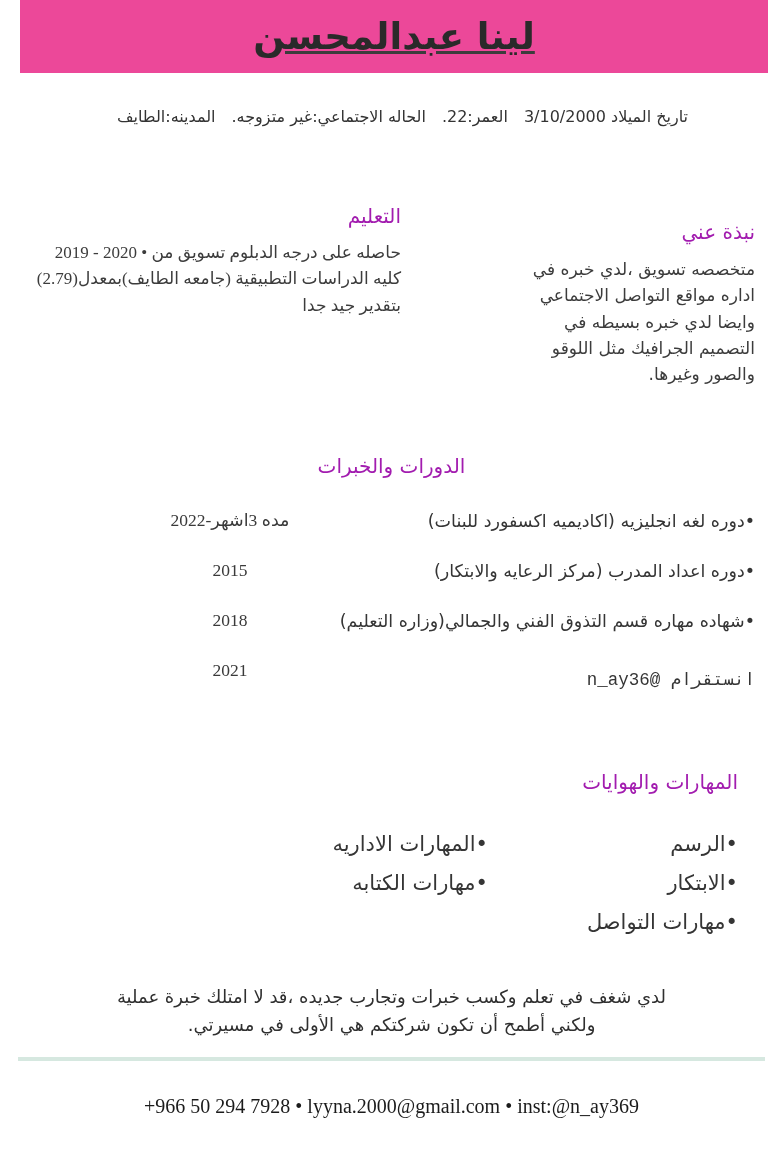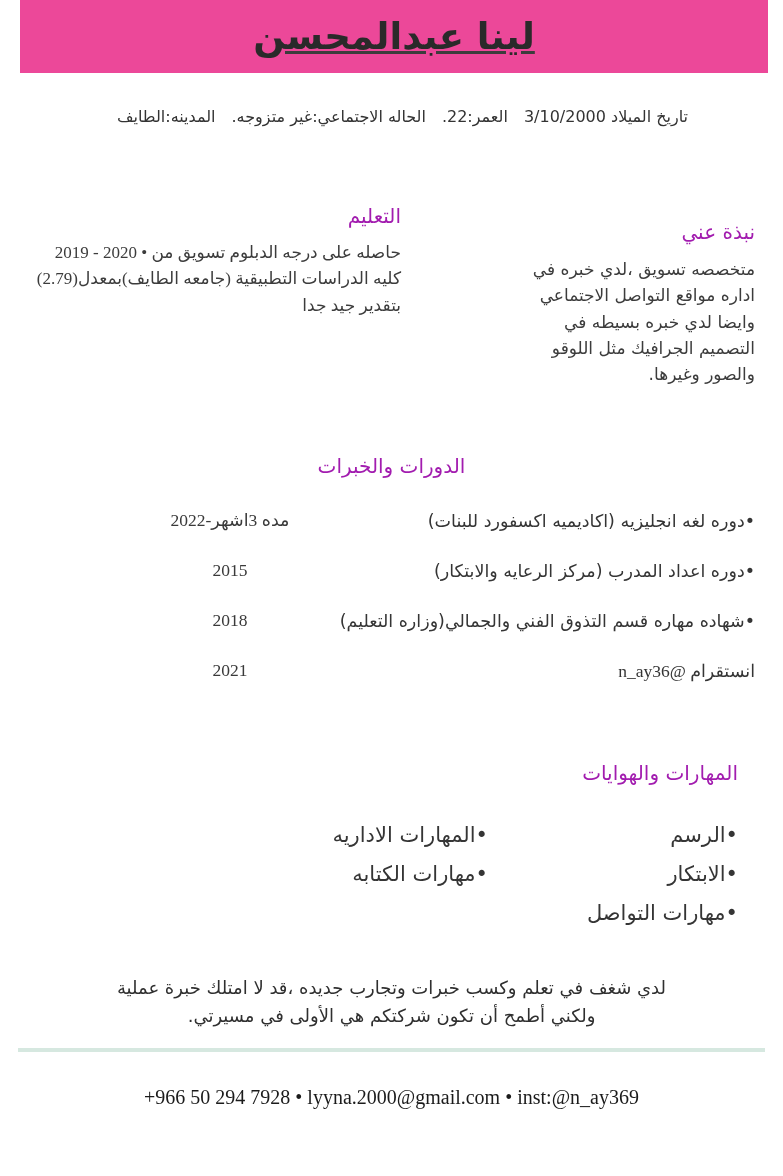--- a/index.html
+++ b/index.html
@@ -22,21 +22,21 @@
   h2.sec{margin:0 0 12px;font-size:20px;font-weight:400;color:#a21caf;}
   .col-about p,.col-edu p{margin:0;font-size:17px;line-height:1.55;text-align:right;color:#3c3c3c;}
   .edu-body{direction:ltr;font-family:"Liberation Serif","DejaVu Sans",serif;}
 
   
   .courses{margin-top:66px;padding:0 28px;}
   .courses h2{margin-bottom:30px;text-align:center;}
   .course-row{display:flex;justify-content:space-between;align-items:flex-start;
     padding-left:127px;margin-bottom:24px;}
   .course-text{margin:0;text-align:center;font-size:17.5px;line-height:1.5;color:#353535;}
-  .insta-line{font-family:Liberation Serif, serif;}
+  .insta-line{font-family:Liberation Mono, monospace;margin-top:9px;}
   .course-date{flex:0 0 150px;width:150px;text-align:center;padding-top:2px;
     font-family:"Liberation Serif","DejaVu Sans",serif;font-size:17.5px;color:#3a3a3a;}
 
   
   .skills{margin-top:76px;padding:0 45px;}
   .skills h2{margin-bottom:38px;}
   .skills-grid{display:flex;}
   .skill-col{width:250px;}
   .skill-item{font-size:21px;margin-bottom:15px;color:#353535;}
 

